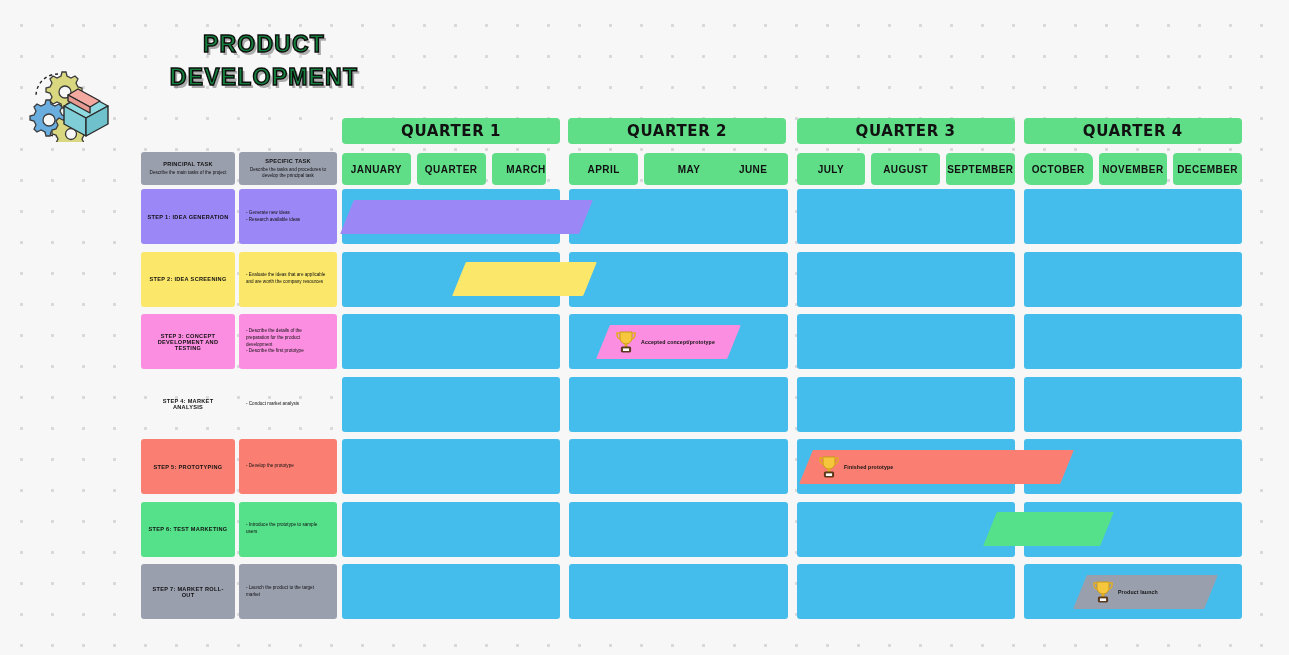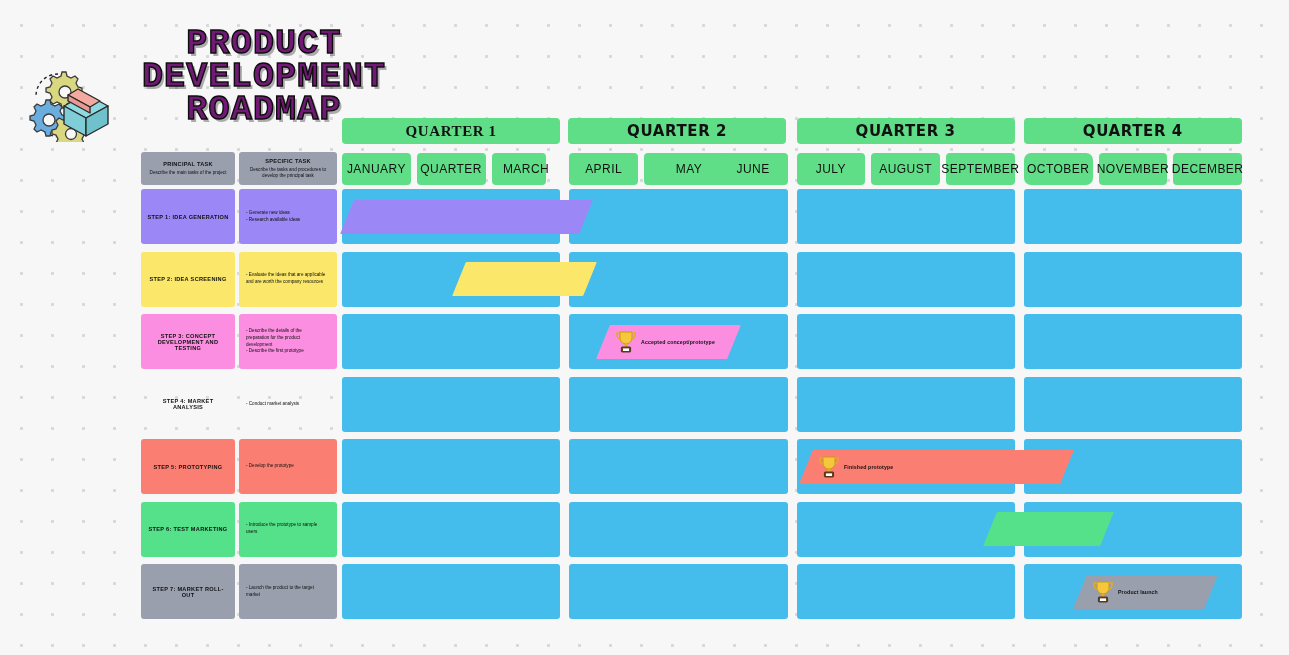--- a/index.html
+++ b/index.html
@@ -12,42 +12,42 @@
     font-family:"Liberation Sans", sans-serif;
     overflow:hidden;
     position:relative;
   }
   
   #title-block{position:absolute;left:18px;top:28px;width:380px;height:118px;}
   #logo{position:absolute;left:6px;top:36px;width:90px;height:78px;}
   #title-text{
     position:absolute;left:110px;top:0;width:272px;
     text-align:center;
-    font-family:Liberation Mono, monospace;
+    font-family:Liberation Sans, sans-serif;
     font-weight:bold;
-    font-size:35px;
+    font-size:23px;
     line-height:33px;
     letter-spacing:1.2px;
-    color:#701a75;
+    color:#15803d;
     text-shadow:2.5px 2.5px 0 rgba(0,0,0,0.30);
     -webkit-text-stroke:1.4px #0d0d0d;
   }
   
   #board{position:absolute;left:0;top:0;width:1289px;height:655px;}
   .cell{position:absolute;box-sizing:border-box;border-radius:4px;}
   .qhead{
     background:#5fdd87;color:#111;
     display:flex;align-items:center;justify-content:center;
     font-family:"DejaVu Sans", sans-serif;
     font-weight:bold;font-size:15px;letter-spacing:.6px;
   }
   .mhead{
     background:#5fdd87;color:#111;
     display:flex;align-items:center;justify-content:center;
-    font-weight:normal;font-size:12px;letter-spacing:.45px;
+    font-weight:bold;font-size:10px;letter-spacing:.45px;
   }
   .colhead{
     background:#9a9fae;color:#111;border-radius:3px;
     display:flex;flex-direction:column;align-items:center;justify-content:center;
     padding:3px 5px;text-align:center;
   }
   .colhead .ch-title{font-weight:bold;font-size:5.6px;letter-spacing:.25px;line-height:7px;}
   .colhead .ch-sub{font-size:4.6px;line-height:6px;margin-top:1.5px;font-weight:normal;}
   .taskcell{
     display:flex;align-items:center;justify-content:center;
@@ -103,34 +103,33 @@
         <path d="M40 42 L62 30 L84 42 L62 54 Z" fill="#8fd9e0"></path>
         <path d="M40 42 L40 60 L62 72 L62 54 Z" fill="#7fcdd6"></path>
         <path d="M62 54 L62 72 L84 60 L84 42 Z" fill="#6fc2cc"></path>
         <path d="M44 31 L54 25 L76 37 L66 43 Z" fill="#f4a9a0"></path>
         <path d="M44 31 L44 37 L66 49 L66 43 Z" fill="#e79a91"></path>
       </g>
     </svg>
     <div id="title-text">
       <div>PRODUCT</div>
       <div>DEVELOPMENT</div>
-      <div>ROADMAP</div>
     </div>
   </div>
 
   <div id="grid">
       <div class="cell colhead" style="left: 141px; top: 152px; width: 94px; height: 33px;">
         <div class="ch-title">PRINCIPAL TASK</div>
         <div class="ch-sub">Describe the main tasks of the project</div>
       </div>
       <div class="cell colhead" style="left: 239px; top: 152px; width: 98px; height: 33px;">
         <div class="ch-title">SPECIFIC TASK</div>
         <div class="ch-sub">Describe the tasks and procedures to develop the principal task</div>
       </div>
-      <div class="cell qhead" style="left: 342px; top: 118px; width: 218.25px; height: 26px; font-family: Liberation Serif, serif;">QUARTER 1</div>
+      <div class="cell qhead" style="left: 342px; top: 118px; width: 218.25px; height: 26px;">QUARTER 1</div>
       <div class="cell mhead" style="left: 342px; top: 153px; width: 68.75px; height: 32px;">JANUARY</div>
       <div class="cell mhead" style="left: 416.75px; top: 153px; width: 68.75px; height: 32px;">QUARTER</div>
       <div class="cell mhead" style="left: 491.5px; top: 153px; width: 54px; height: 32px; padding-left: 15px;">MARCH</div>
       <div class="cell qhead" style="left: 568px; top: 118px; width: 218.25px; height: 26px;">QUARTER 2</div>
       <div class="cell mhead" style="left: 569.25px; top: 153px; width: 68.75px; height: 32px;">APRIL</div>
       <div class="cell mhead" style="left: 644px; top: 153px; width: 90px; height: 32px;">MAY</div>
       <div class="cell mhead" style="left: 718.75px; top: 153px; width: 68.75px; height: 32px;">JUNE</div>
       <div class="cell qhead" style="left: 796.5px; top: 118px; width: 218.25px; height: 26px;">QUARTER 3</div>
       <div class="cell mhead" style="left: 796.5px; top: 153px; width: 68.75px; height: 32px;">JULY</div>
       <div class="cell mhead" style="left: 871.25px; top: 153px; width: 68.75px; height: 32px;">AUGUST</div>

